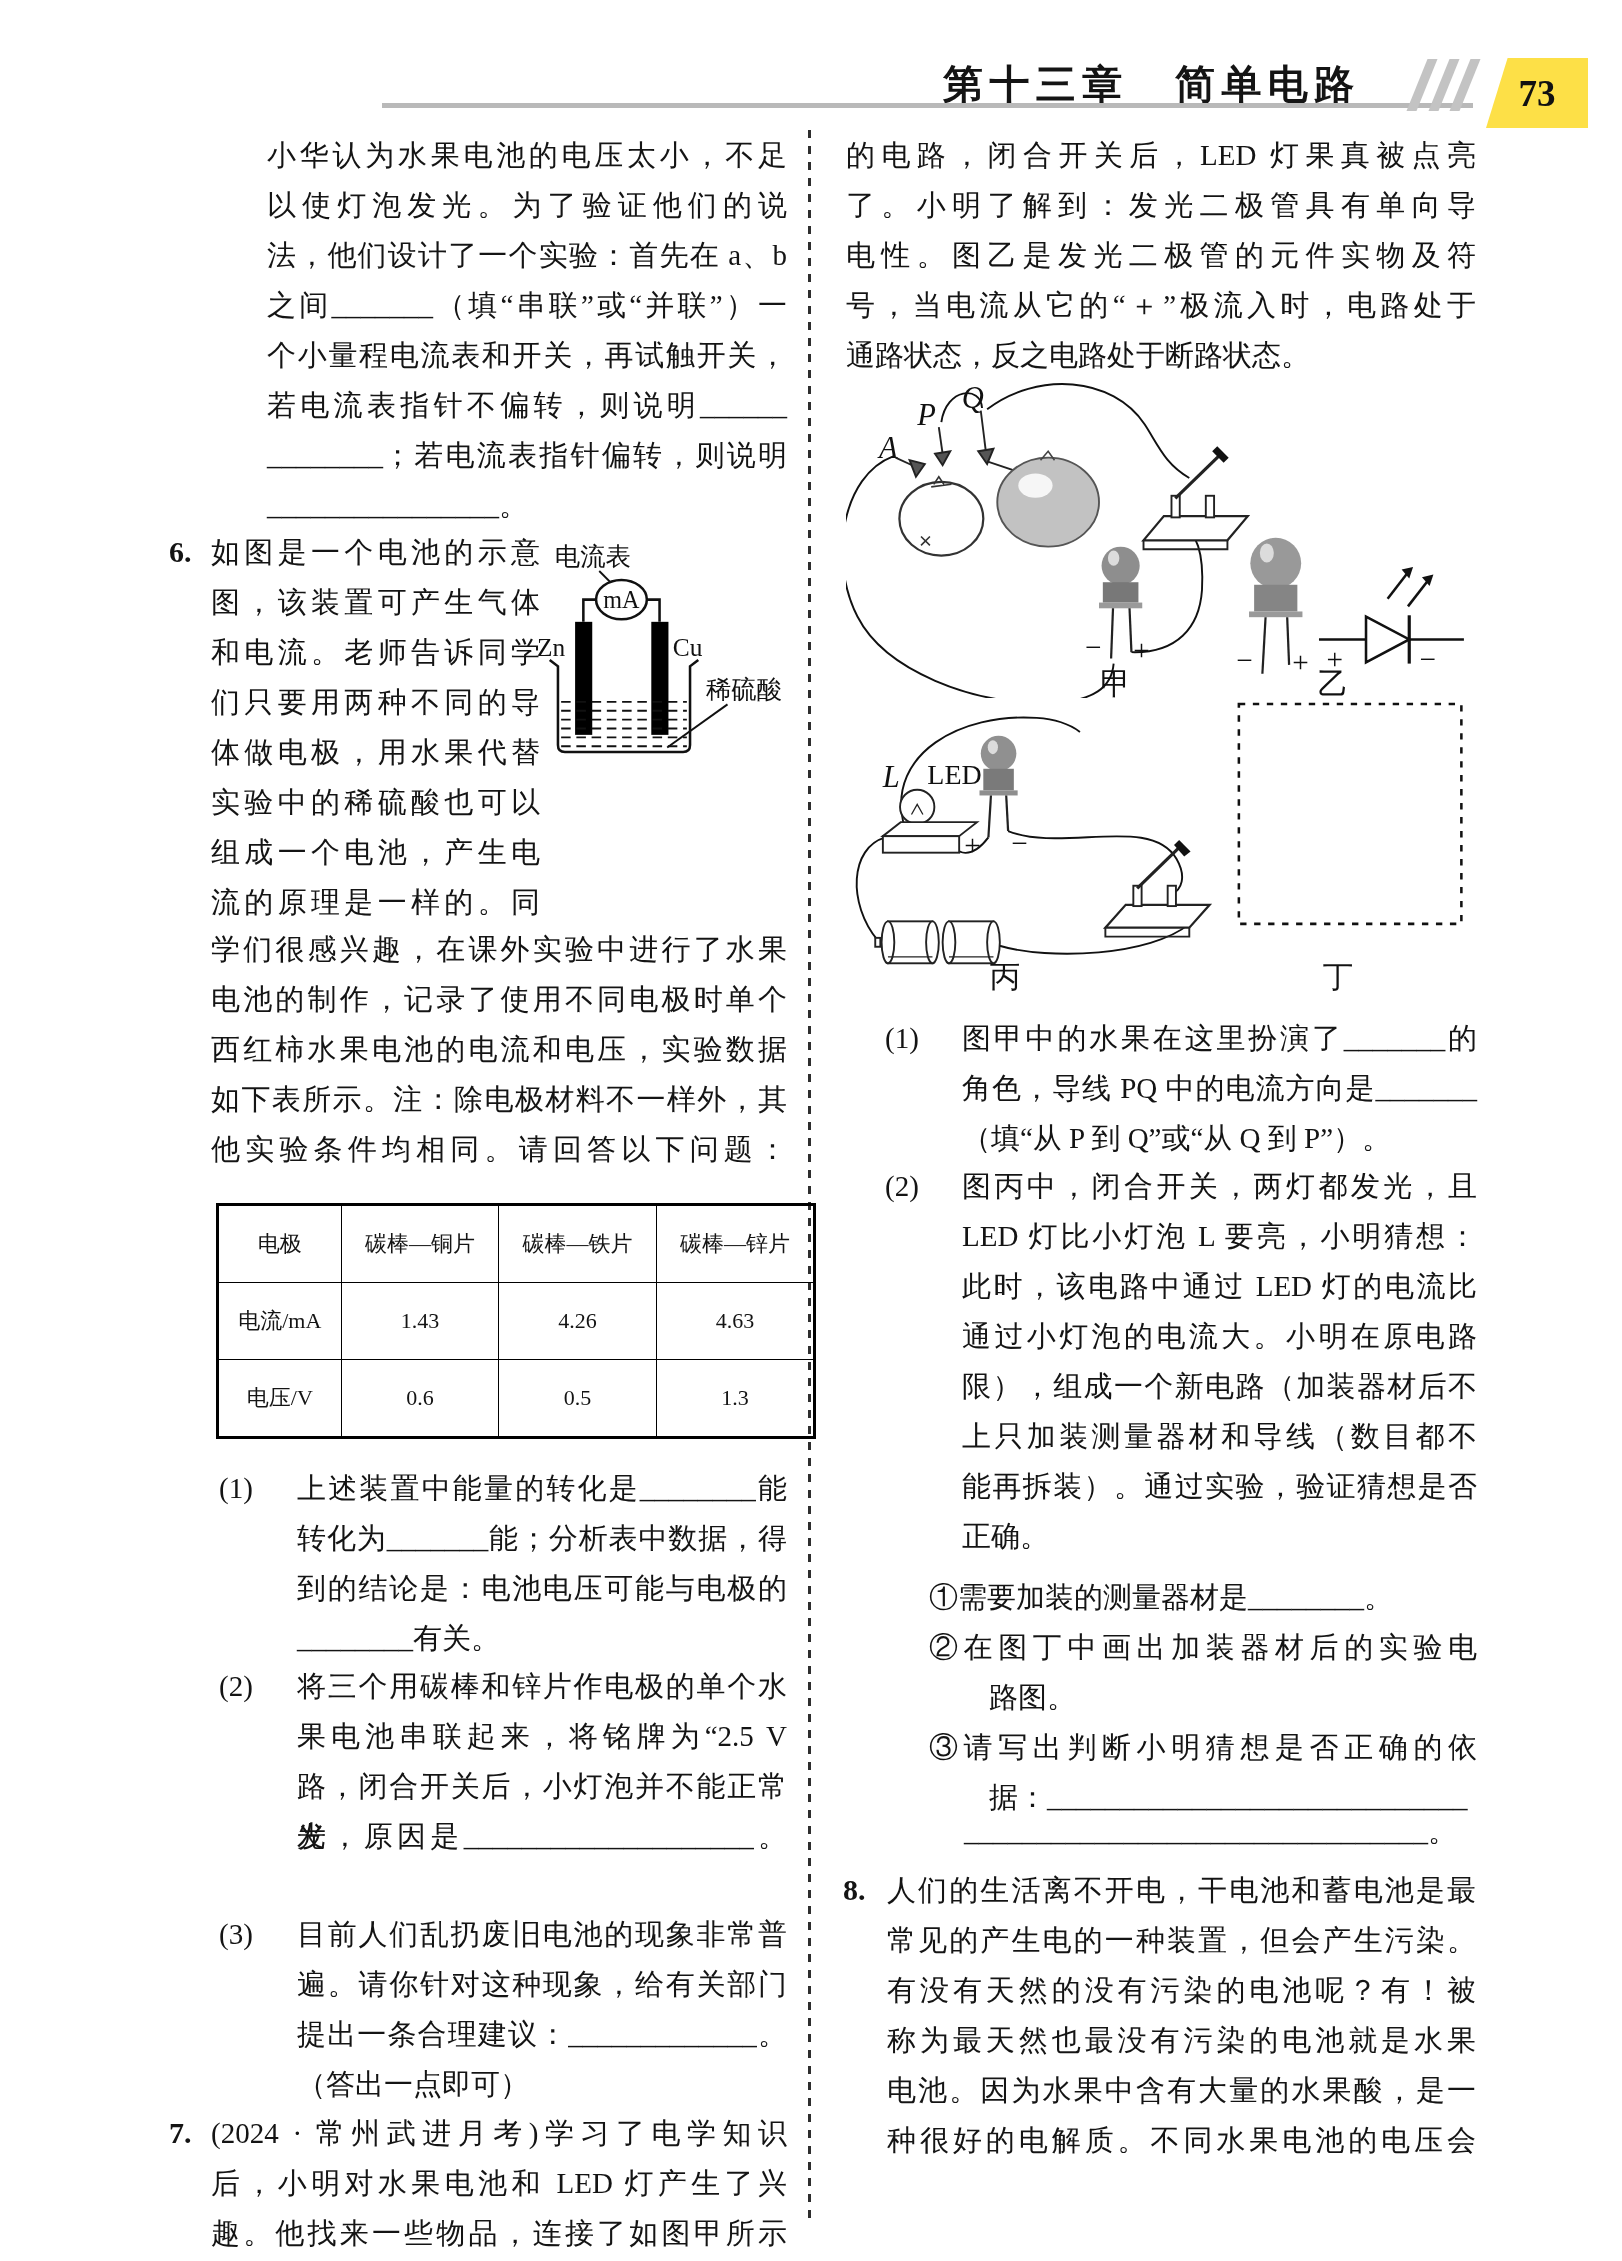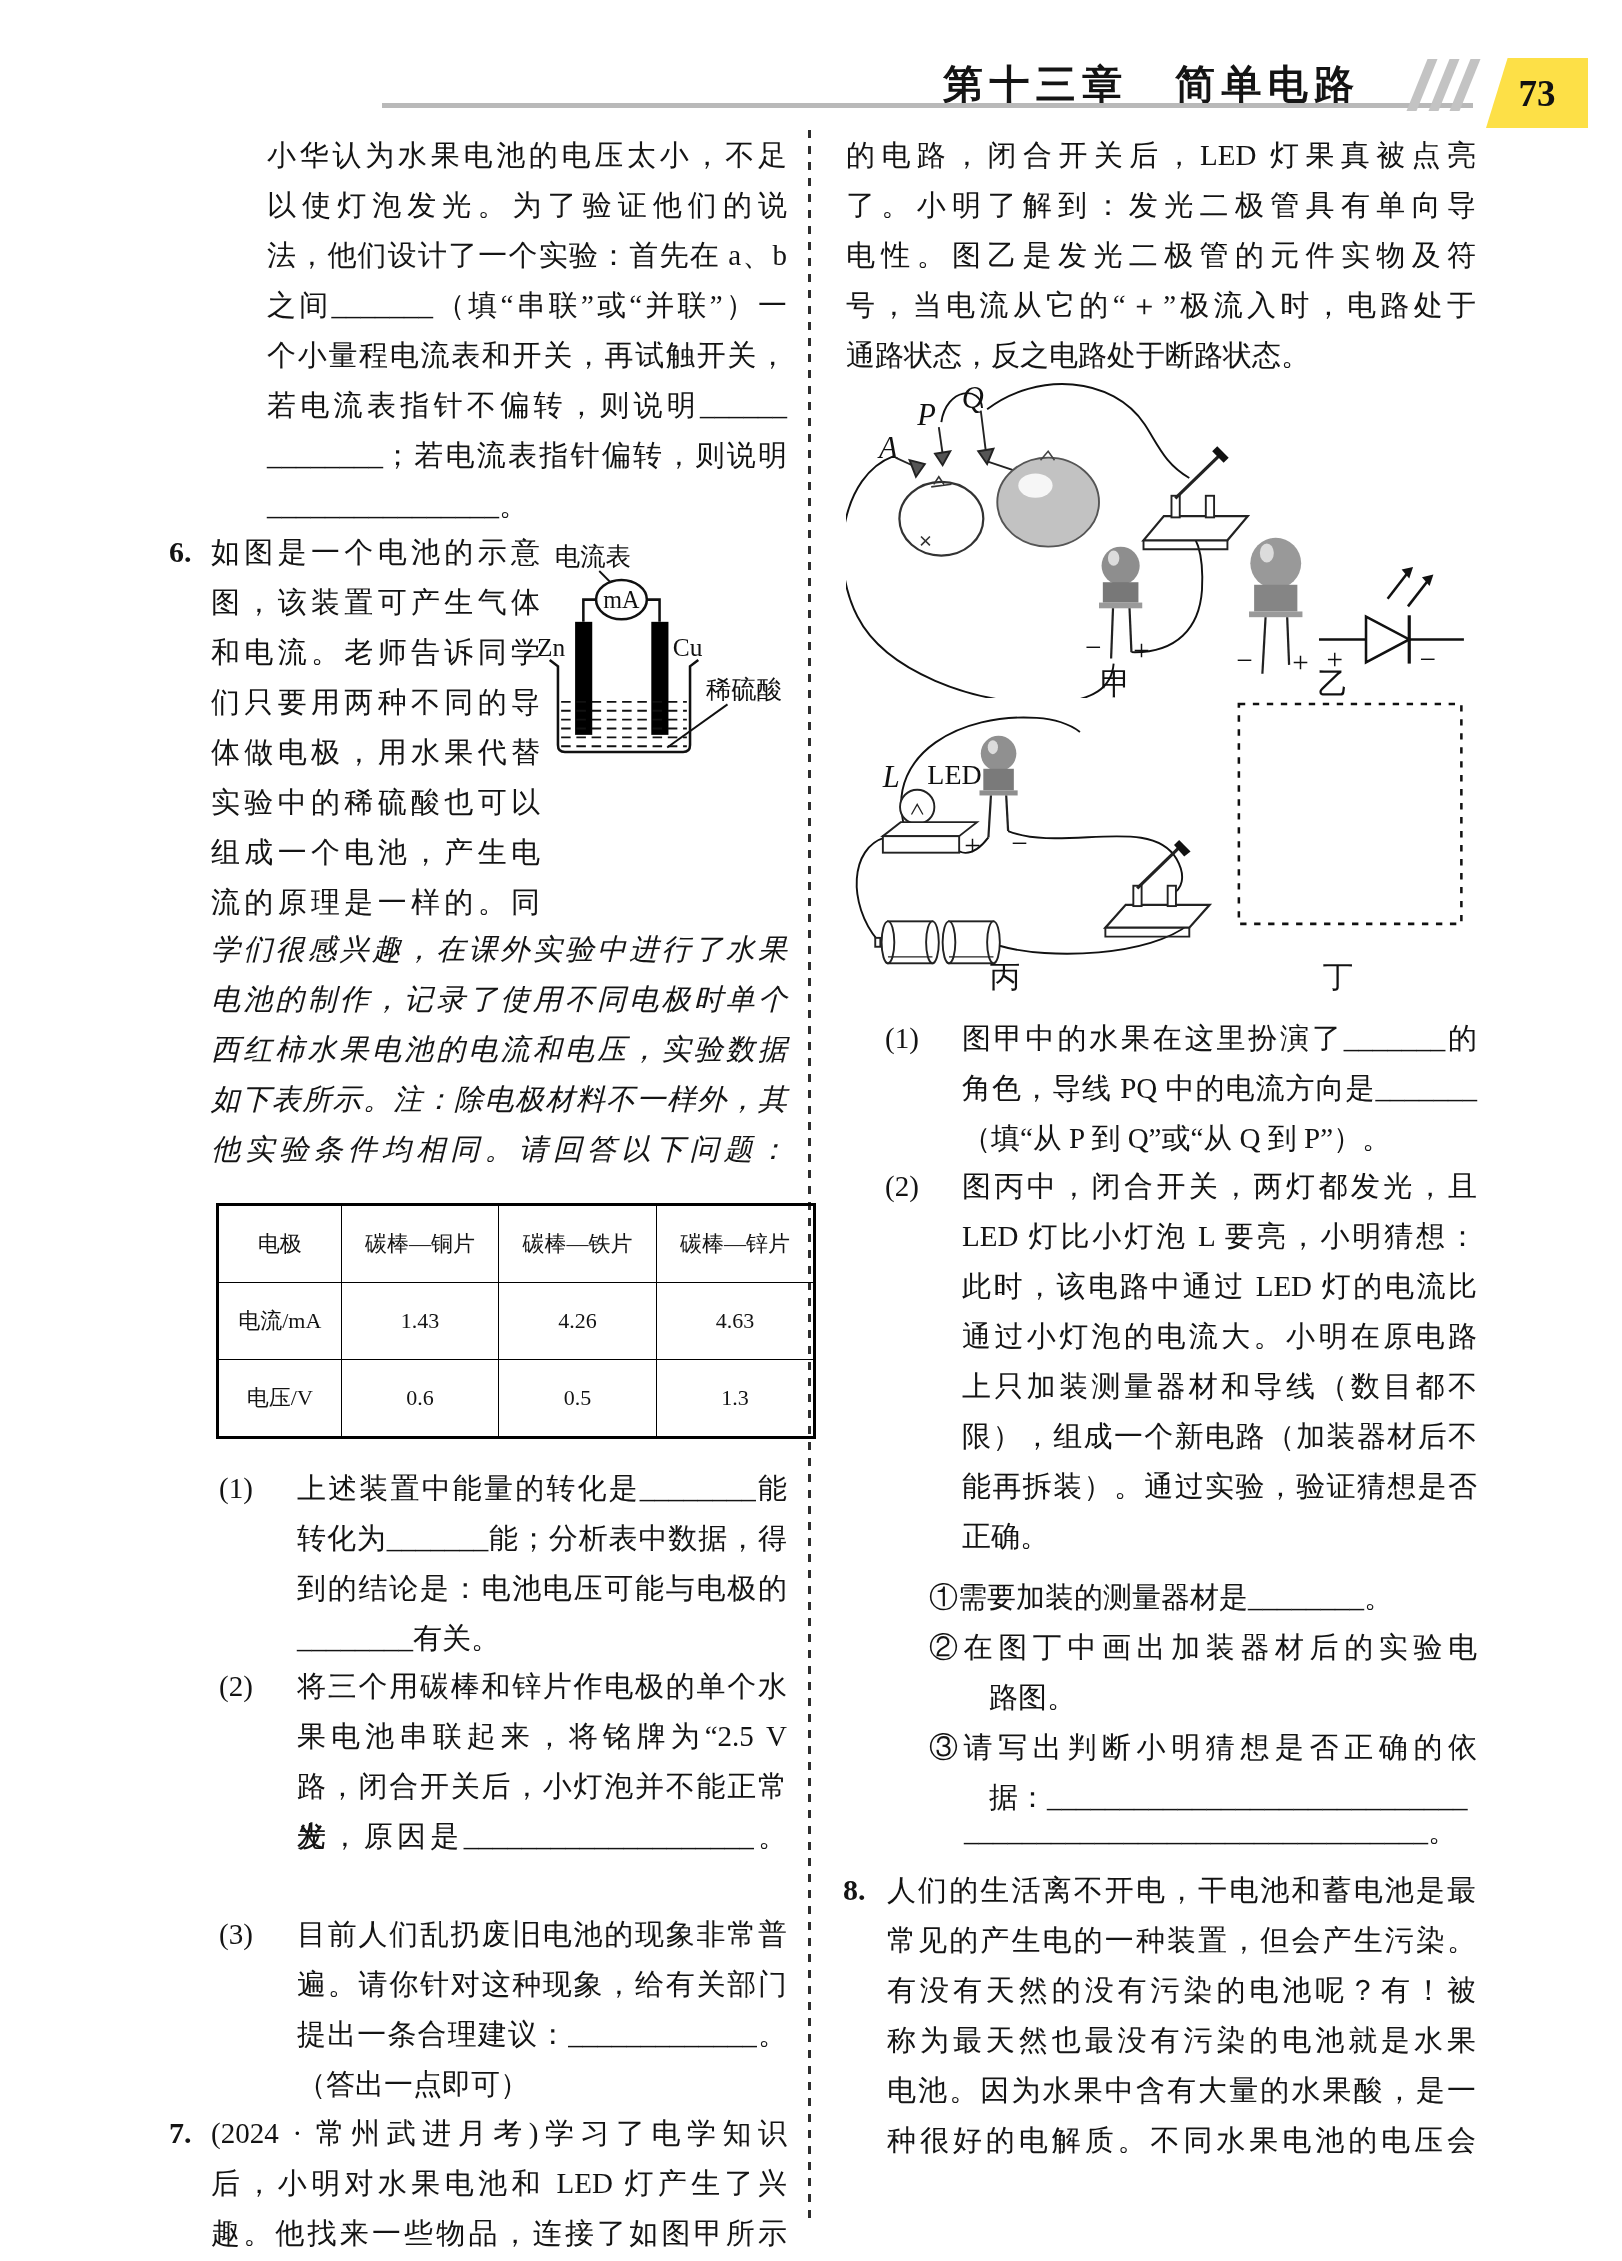--- a/index.html
+++ b/index.html
@@ -84,21 +84,21 @@
       <line x1="38" y1="272" x2="236" y2="272"></line>
       <line x1="38" y1="286" x2="236" y2="286"></line>
       <line x1="38" y1="300" x2="236" y2="300"></line>
       <line x1="38" y1="314" x2="236" y2="314"></line>
       <line x1="38" y1="328" x2="236" y2="328"></line>
     </g>
     <text x="266" y="252" font-size="40" class="cjk">稀硫酸</text>
     <line x1="300" y1="262" x2="205" y2="330" stroke="#111" stroke-width="3"></line>
   </svg>
 
-  <div class="abs" style="left:211px;top:924px;width:576px;font-style:italic;">
+  <div class="abs" style="left:211px;top:924px;width:576px;">
     <div class="line j">学们很感兴趣，在课外实验中进行了水果</div>
     <div class="line j">电池的制作，记录了使用不同电极时单个</div>
     <div class="line j">西红柿水果电池的电流和电压，实验数据</div>
     <div class="line j">如下表所示。注：除电极材料不一样外，其</div>
     <div class="line j">他实验条件均相同。请回答以下问题：</div>
   </div>
 
   <table class="data abs" style="left:216px;top:1203px;width:569px;">
     <tbody>
         <tr>
@@ -303,22 +303,22 @@
     <div class="line j">角色，导线 PQ 中的电流方向是_______</div>
     <div class="line">（填“从 P 到 Q”或“从 Q 到 P”）。</div>
   </div>
 
   <div class="abs subnum" style="left:885px;top:1161px;">(2)</div>
   <div class="abs" style="left:962px;top:1161px;width:515px;">
     <div class="line j">图丙中，闭合开关，两灯都发光，且</div>
     <div class="line j">LED 灯比小灯泡 L 要亮，小明猜想：</div>
     <div class="line j">此时，该电路中通过 LED 灯的电流比</div>
     <div class="line j">通过小灯泡的电流大。小明在原电路</div>
+    <div class="line j">限），组成一个新电路（加装器材后不</div>
     <div class="line j">上只加装测量器材和导线（数目都不</div>
-    <div class="line j">限），组成一个新电路（加装器材后不</div>
     <div class="line j">能再拆装）。通过实验，验证猜想是否</div>
     <div class="line">正确。</div>
   </div>
 
   <div class="abs" style="left:929px;top:1572px;width:548px;">
     <div class="line">①需要加装的测量器材是________。</div>
     <div class="line j">②在图丁中画出加装器材后的实验电</div>
     <div class="line indent2">路图。</div>
     <div class="line j">③请写出判断小明猜想是否正确的依</div>
     <div class="line indent2">据：_____________________________</div>

